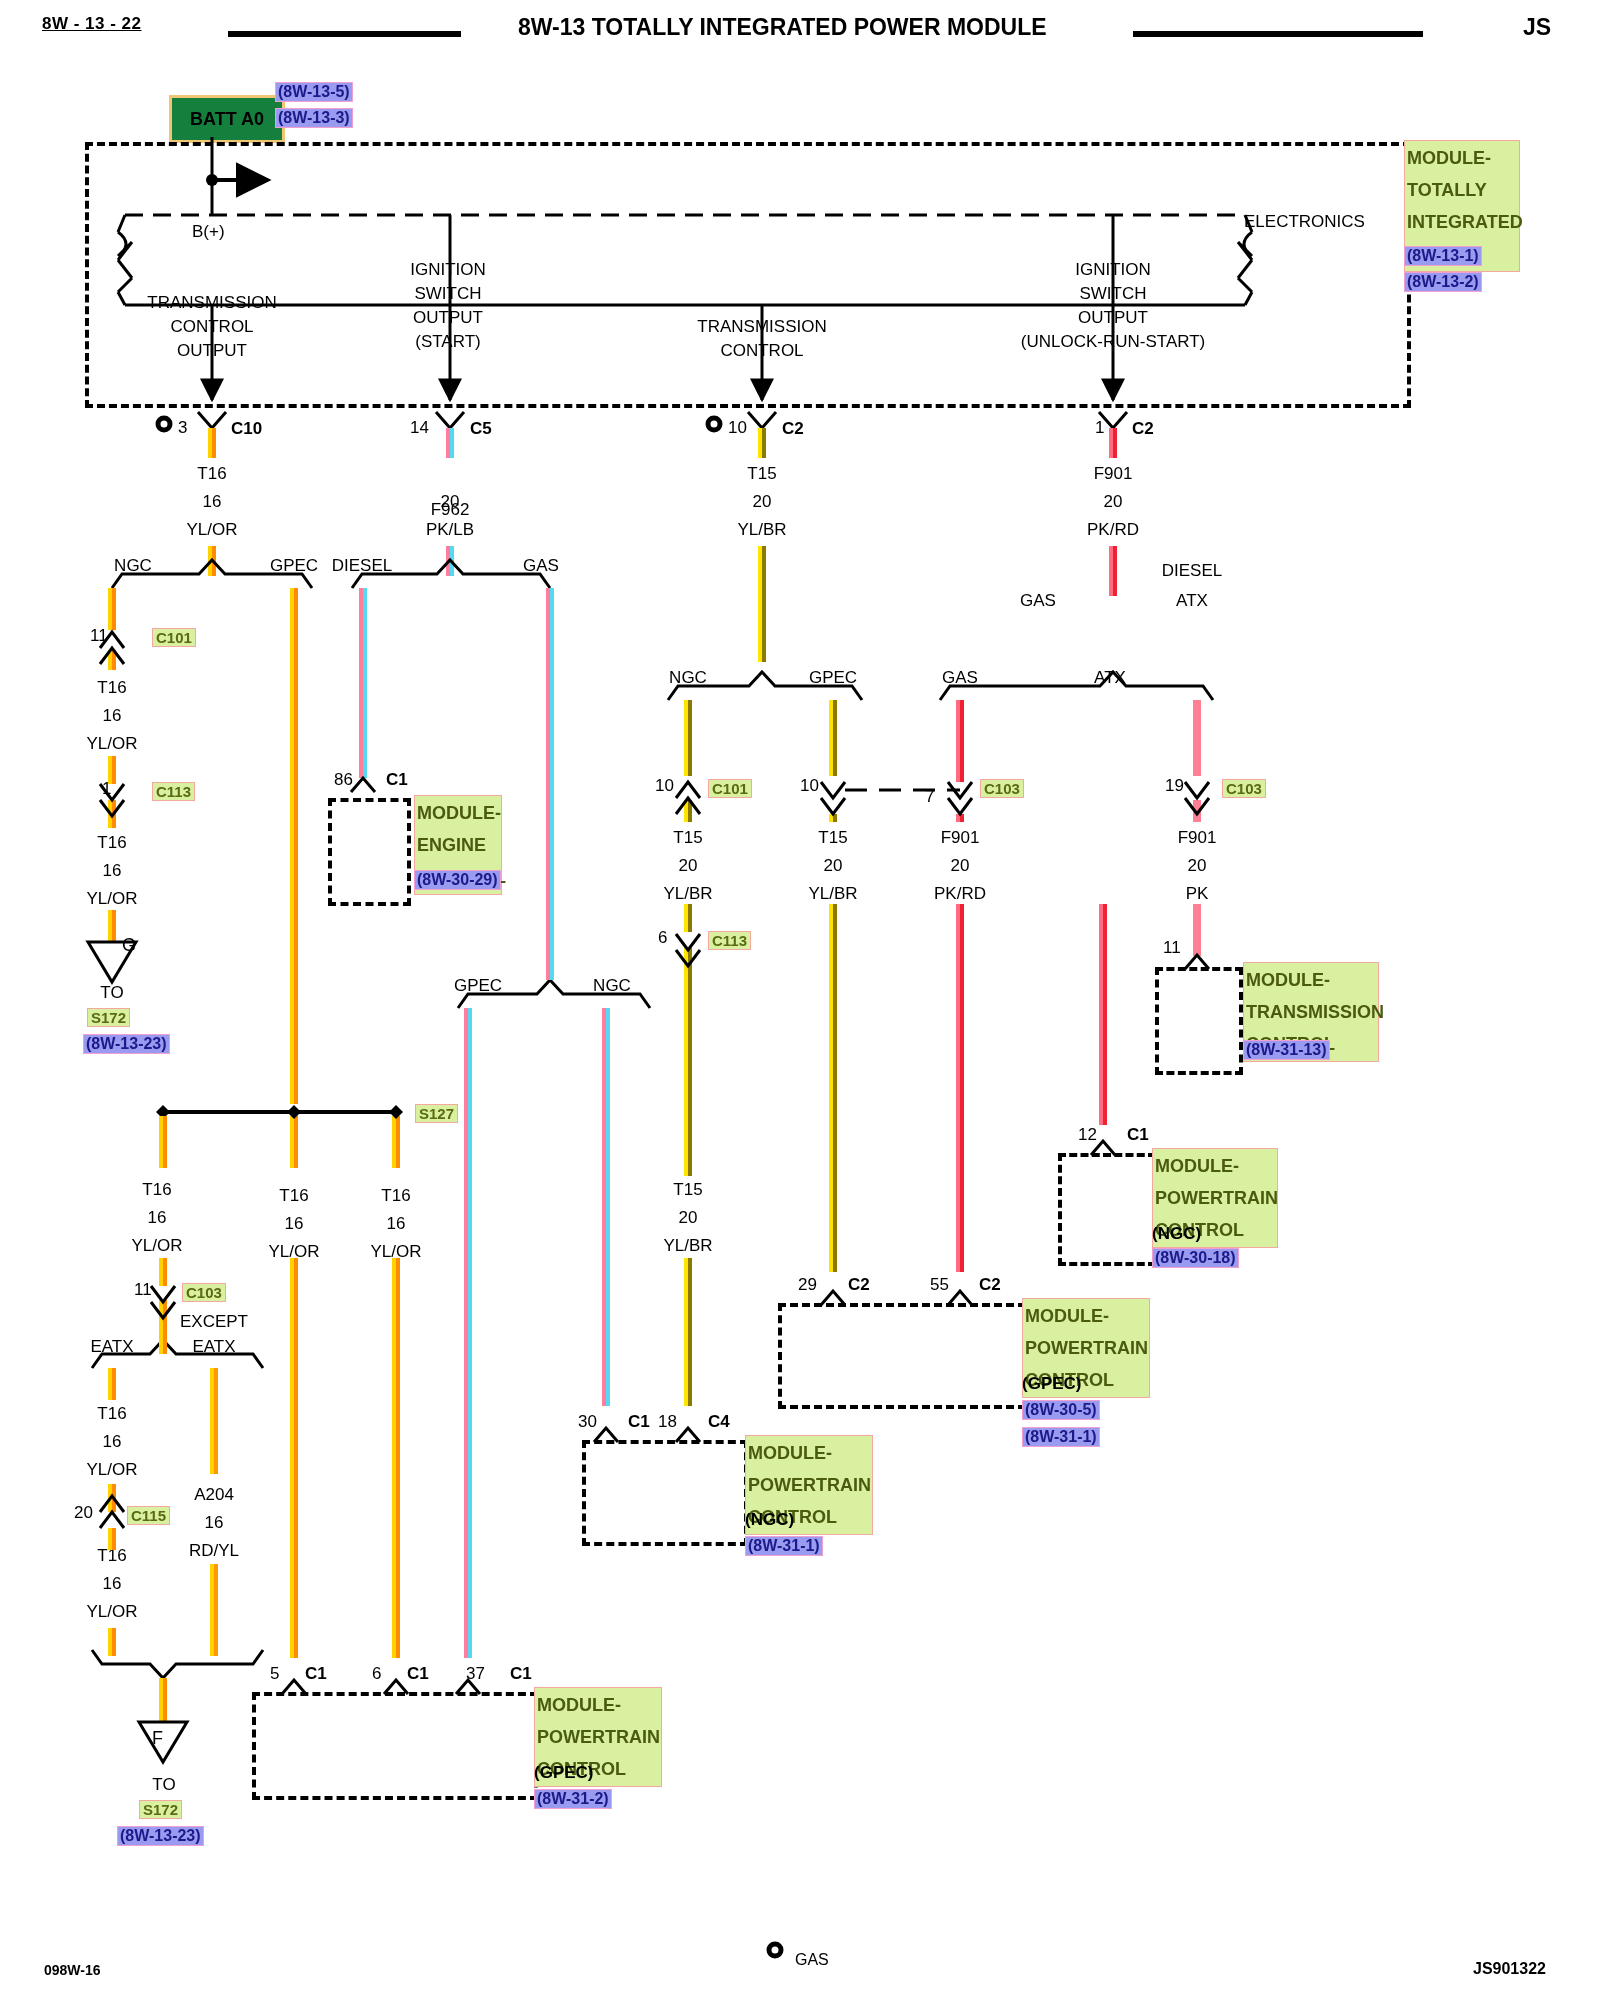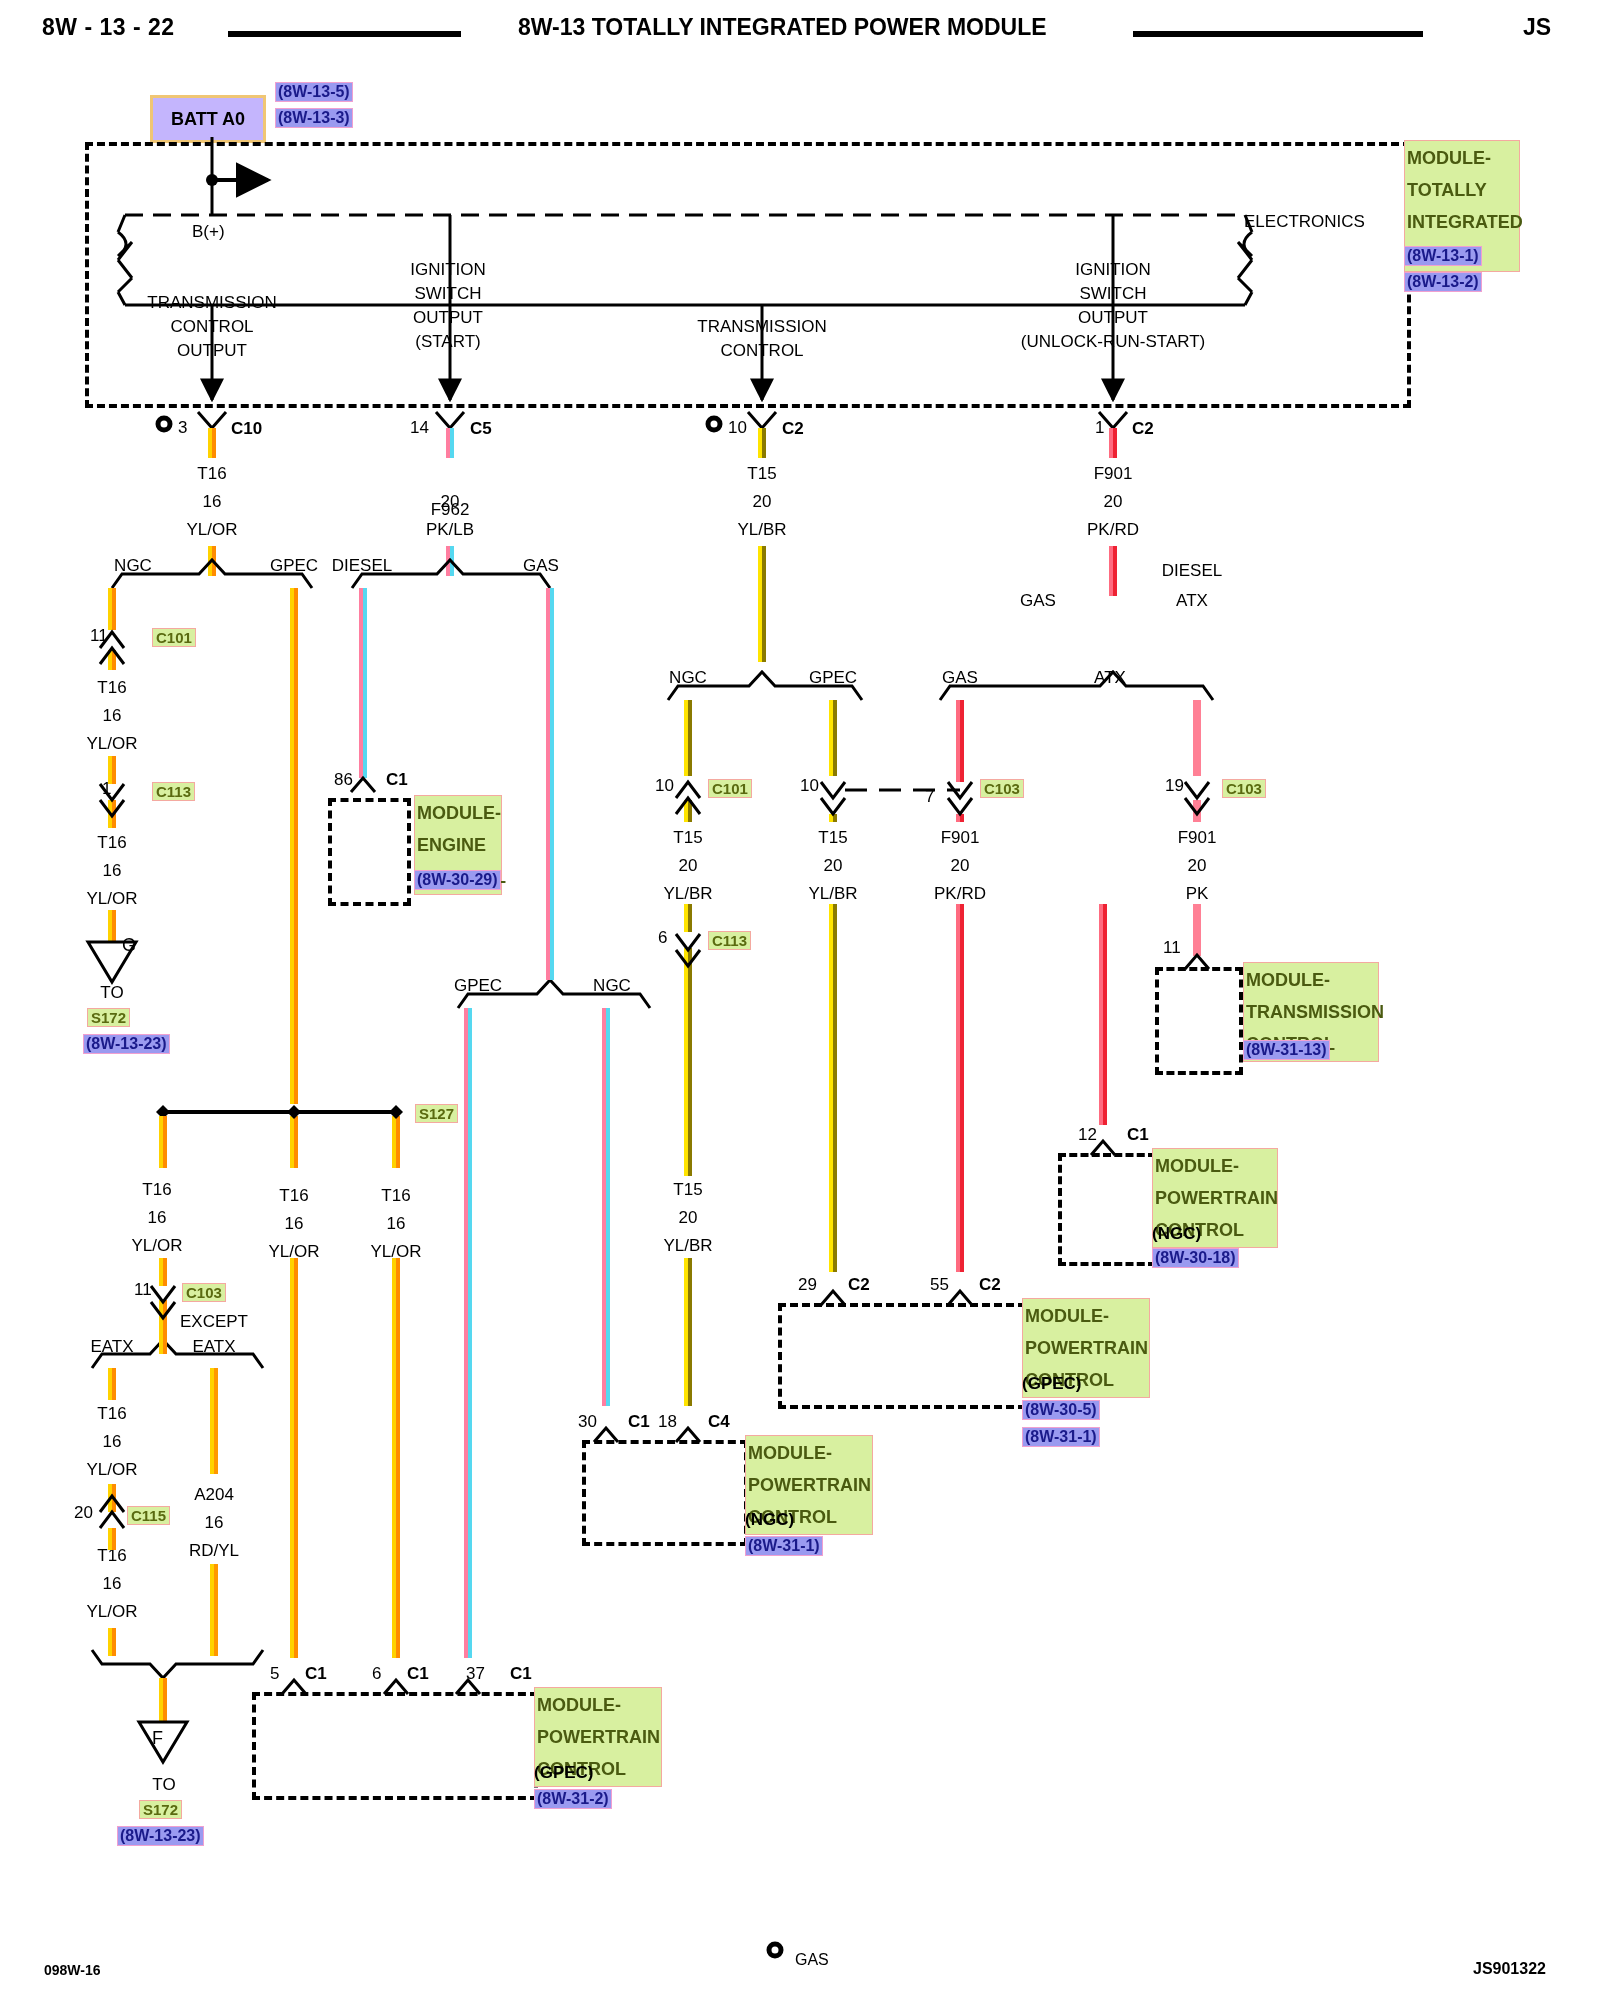--- a/index.html
+++ b/index.html
@@ -2,40 +2,40 @@
 <html><head>
 <meta charset="utf-8">
 <style>
   html,body{margin:0;padding:0;background:#fff;}
   body{width:1600px;height:2000px;position:relative;
        font-family:"Liberation Sans",sans-serif;color:#000;}
   .root{position:absolute;left:0;top:0;width:1600px;height:2000px;}
 
   
   .hdr{position:absolute;top:8px;left:0;width:1600px;height:40px;}
-  .hdr-left{position:absolute;left:42px;top:6px;font-size:23px;font-weight:bold;letter-spacing:.5px;}
+  .hdr-left{position:absolute;left:42px;top:6px;font-size:17px;font-weight:bold;letter-spacing:.5px;text-decoration:underline;}
   .hdr-rule-l{position:absolute;left:228px;top:23px;width:233px;height:6px;background:#000;}
   .hdr-title{position:absolute;left:512px;top:6px;font-size:23px;font-weight:bold;letter-spacing:0px;white-space:nowrap;margin-left:6px;}
   .hdr-rule-r{position:absolute;left:1133px;top:23px;width:290px;height:6px;background:#000;}
   .hdr-right{position:absolute;left:1523px;top:6px;font-size:23px;font-weight:bold;}
 
   
   .ft-left{position:absolute;left:44px;top:1962px;font-size:14px;font-weight:bold;}
   .ft-right{position:absolute;left:1473px;top:1960px;font-size:16px;font-weight:bold;}
 
   
   .t{position:absolute;font-size:17px;white-space:nowrap;}
   .tb{position:absolute;font-size:17px;font-weight:bold;white-space:nowrap;}
   .center{transform:translateX(-50%);}
 
   
   .dashbox{position:absolute;border:4px dashed #000;background:transparent;}
-  .battbox{position:absolute;border:3px solid #f0c674;background:#c4b5fd;
+  .battbox{position:absolute;border:3px solid #f0c674;background:#15803d;
            display:flex;align-items:center;justify-content:center;
-           font-size:18px;font-weight:bold;}
+           font-size:18px;font-weight:bold;margin-left:19px;}
 
   
   .lbl-green{position:absolute;background:#d8f0a0;border:1px solid #f4a9a0;
              color:#4a5a10;font-weight:bold;font-size:18px;line-height:32px;
              padding:1px 2px;white-space:pre-line;}
   .lbl-purple{position:absolute;background:#9a9af0;border:1px solid #f0a0d0;
               color:#1a1a8a;font-weight:bold;font-size:16px;padding:0 2px;white-space:nowrap;}
   .lbl-tag{position:absolute;background:#d8f0a0;border:1px solid #f4a9a0;
            color:#5a6a10;font-weight:bold;font-size:15px;padding:0px 3px;white-space:nowrap;}
   .plain-b{position:absolute;font-size:17px;font-weight:bold;white-space:nowrap;}

